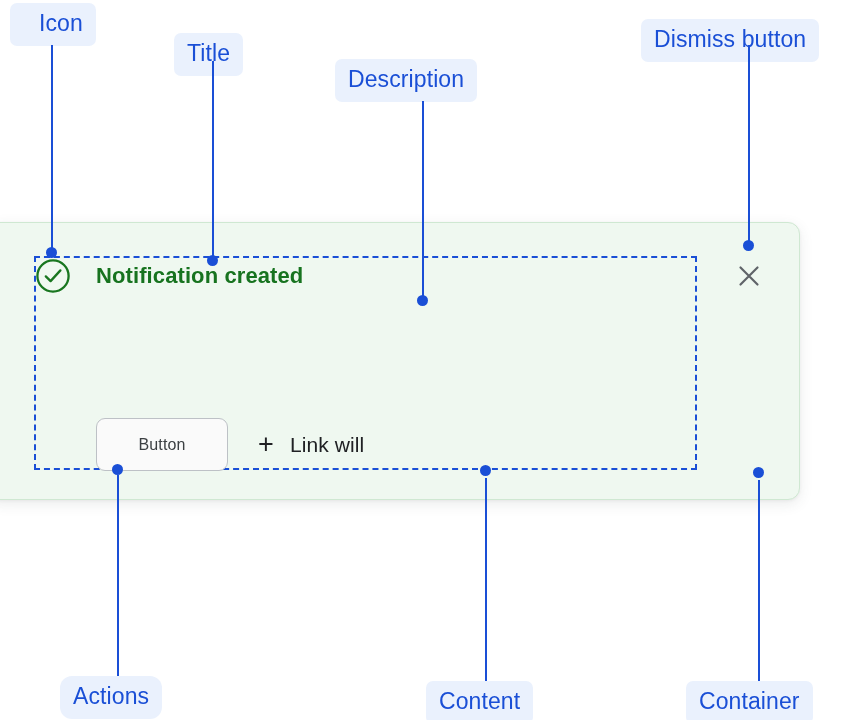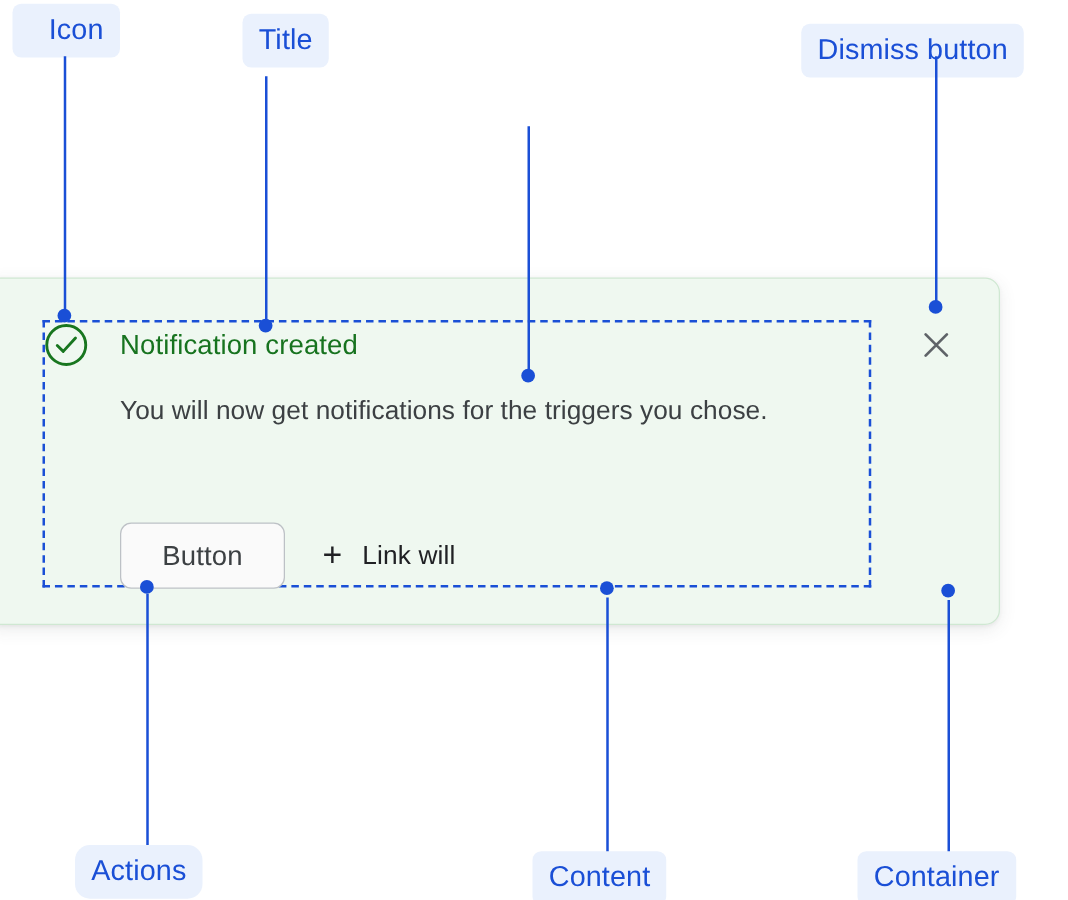--- a/index.html
+++ b/index.html
@@ -83,21 +83,21 @@
     width: 36px;
     height: 36px;
   }
 
   
   #notification-title {
     position: absolute;
     left: 96px;
     top: 262px;
     font-size: 22px;
-    font-weight: normal;
+    font-weight: bold;
     color: #17731f;
     letter-spacing: 0.1px;
     line-height: 28px;
     white-space: nowrap;
   }
 
   
   #notification-description {
     position: absolute;
     left: 96px;
@@ -118,21 +118,21 @@
     align-items: center;
   }
   #action-button {
     height: 53px;
     min-width: 132px;
     box-sizing: border-box;
     background: #fafafa;
     border: 1px solid #bdc1c6;
     border-radius: 9px;
     color: #3c4043;
-    font-size: 22px;
+    font-size: 16px;
     font-family: "Liberation Sans", sans-serif;
     padding: 0 18px;
     cursor: pointer;
     display: flex;
     align-items: center;
     justify-content: center;
     letter-spacing: 0.1px;
   }
   #action-link {
     display: flex;
@@ -179,21 +179,20 @@
 
   <span id="status-icon">
     <svg width="36" height="36" viewBox="0 0 36 36" aria-hidden="true">
       <circle cx="18" cy="18" r="15.6" fill="none" stroke="#18761f" stroke-width="2.3"></circle>
       <path d="M10.8 18.4 L15.6 23.1 L25.4 12.4" fill="none" stroke="#18761f" stroke-width="2.3" stroke-linecap="round" stroke-linejoin="round"></path>
     </svg>
   </span>
 
   <div id="notification-title">Notification created</div>
 
-  <div id="notification-description">You will now get notifications for the triggers you chose.</div>
 
   <div id="actions-row">
     <button id="action-button">Button</button>
     <a id="action-link" href="#">
       <span class="plus-glyph">+</span>
       <span>Link will</span>
     </a>
   </div>
 
   <button id="dismiss-button">
@@ -201,24 +200,25 @@
       <svg width="26" height="26" viewBox="0 0 26 26" aria-hidden="true">
         <path d="M4.5 4.5 L21.5 21.5 M21.5 4.5 L4.5 21.5" stroke="#5f6368" stroke-width="2.2" stroke-linecap="round"></path>
       </svg>
     </span>
   </button>
 
   <div class="anno-pill" style="left:10px; top:3px;padding-left:29px;">Icon</div>
   <div class="anno-line" style="left:51px; top:45px; height:207px;"></div>
   <div class="anno-dot" style="left:46px; top:247px;"></div>
 
-  <div class="anno-pill" style="left:174px; top:11px;margin-left:20px;">Title</div>
+  <div class="anno-pill" style="left:174px; top:33px;">Title</div>
   <div class="anno-line" style="left:212px; top:61px; height:199px;"></div>
   <div class="anno-dot" style="left:207px; top:255px;"></div>
 
+  <div class="anno-pill" style="left:335px; top:59px;">Description</div>
   <div class="anno-line" style="left:422px; top:101px; height:199px;"></div>
   <div class="anno-dot" style="left:417px; top:295px;"></div>
 
   <div class="anno-pill" style="left:641px; top:19px;">Dismiss button</div>
   <div class="anno-line" style="left:748px; top:45px; height:200px;"></div>
   <div class="anno-dot" style="left:743px; top:240px;"></div>
 
   <div class="anno-pill" style="left:60px; top:676px;border-radius:12px;">Actions</div>
   <div class="anno-line" style="left:117px; top:475px; height:201px;"></div>
   <div class="anno-dot" style="left:112px; top:464px;"></div>

